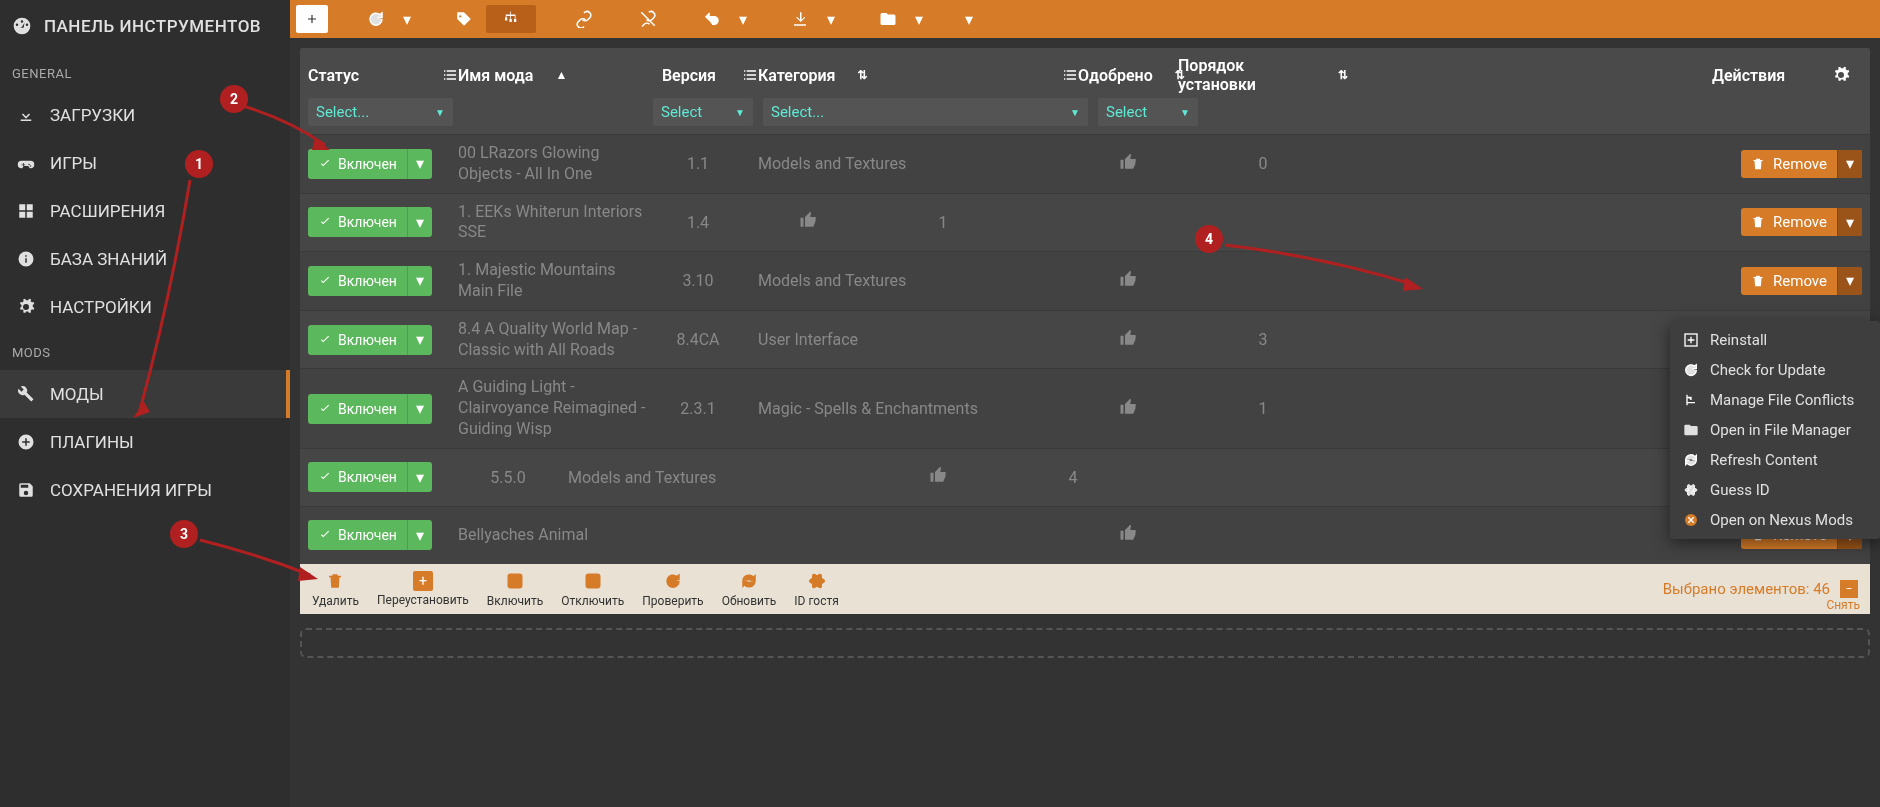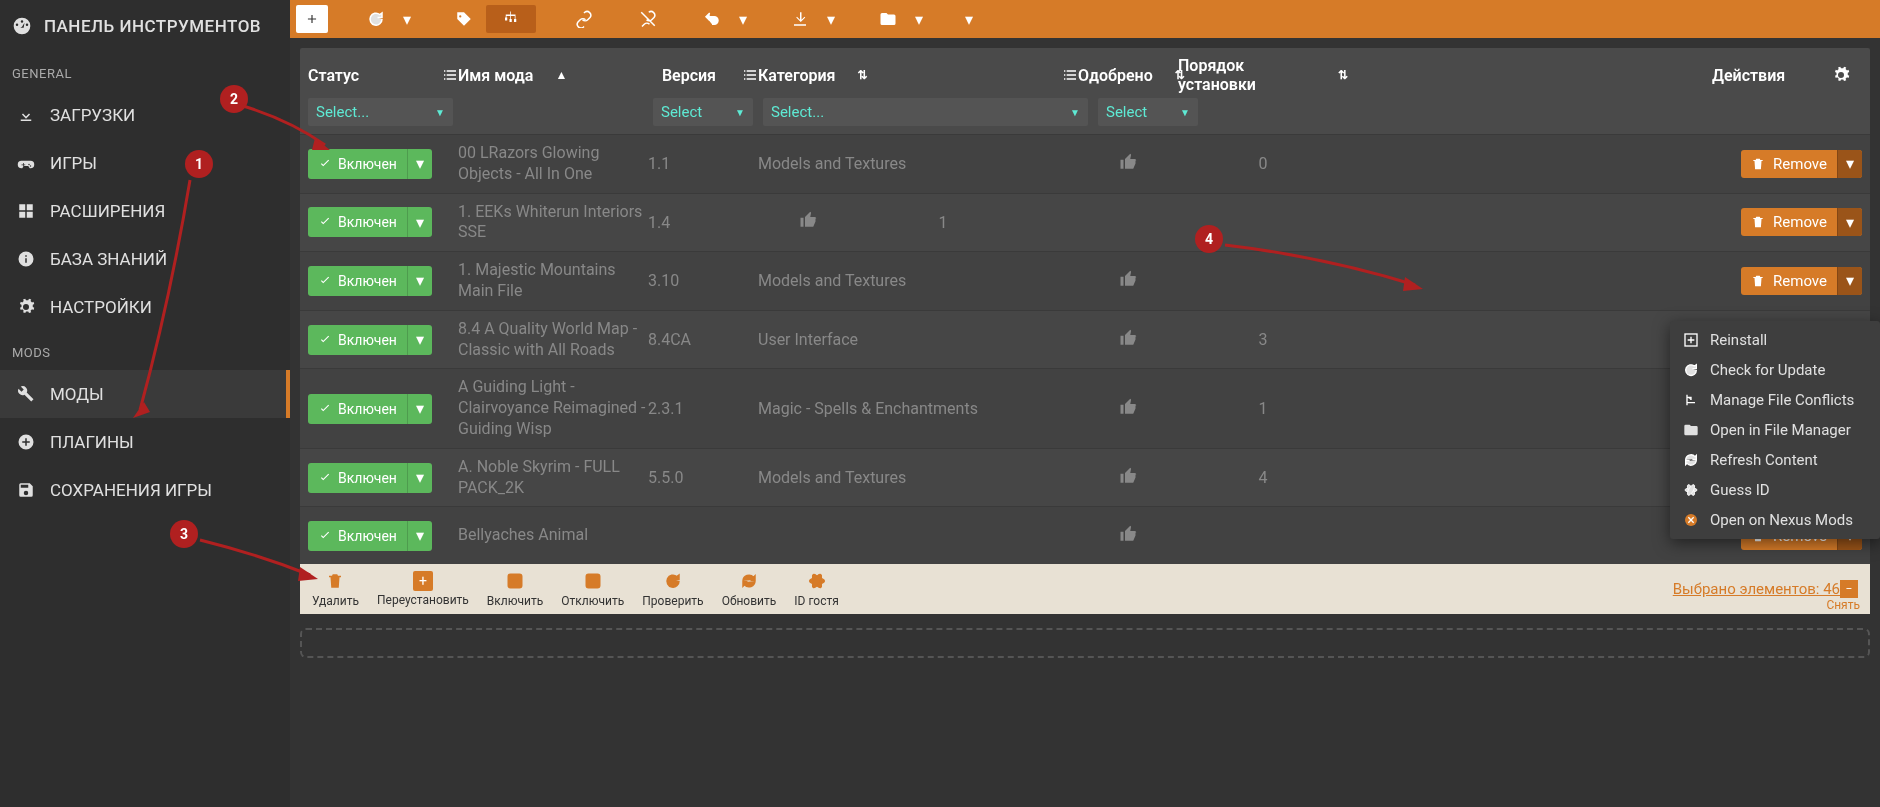--- a/index.html
+++ b/index.html
@@ -39,40 +39,40 @@
 
 .filter-row { display: flex; padding: 0 8px 8px 8px; gap: 0; }
 .fselect { background: #545454; color: #5eead4; border: none; height: 28px; padding: 0 8px; font-size: 15px; display: flex; align-items: center; justify-content: space-between; border-radius: 2px; cursor: pointer; }
 .fcaret { font-size: 10px; margin-left: 6px; }
 
 .tbody { background: #424242; }
 .row { display: flex; align-items: center; padding: 8px; min-height: 58px; border-top: 1px solid #3a3a3a; }
 .row:nth-child(even) { background: #464646; }
 .status-cell { width: 150px; }
 .name-cell { width: 190px; color: #888; font-size: 16px; line-height: 1.3; }
-.version-cell { width: 110px; color: #888; font-size: 16px; text-align: left; padding-right: 10px; }
+.version-cell { width: 110px; color: #888; font-size: 16px; text-align: center; padding-right: 10px; }
 .category-cell { width: 320px; color: #888; font-size: 16px; }
 .endorsed-cell { width: 100px; color: #888; text-align: center; }
 .order-cell { width: 170px; color: #888; text-align: center; font-size: 16px; }
 .actions-cell { margin-left: auto; width: 180px; display: flex; justify-content: flex-end; }
 
 .status-btn { display: inline-flex; align-items: center; background: #5cb85c; color: #fff; border-radius: 3px; overflow: hidden; height: 30px; }
 .status-btn .main-part { padding: 0 10px; display: flex; align-items: center; gap: 6px; font-size: 14px; }
 .status-btn .caret-part { border-left: 1px solid rgba(0,0,0,0.15); padding: 0 8px; height: 100%; display: flex; align-items: center; }
 
 .remove-btn { display: inline-flex; align-items: center; background: #d67b28; color: #fff; border-radius: 3px; overflow: hidden; height: 28px; }
 .remove-btn .main-part { padding: 0 10px; display: flex; align-items: center; gap: 8px; font-size: 15px; }
 .remove-btn .caret-part { border-left: 1px solid rgba(0,0,0,0.15); padding: 0 8px; height: 100%; display: flex; align-items: center; background: #9a5419; }
 .remove-btn.open .caret-part { background: #7a3e0f; }
 
 .footer-bar { background: #e8e1d4; height: 50px; display: flex; align-items: center; padding: 0 12px; gap: 18px; color: #333; font-size: 12px; }
 .footer-item { display: flex; flex-direction: column; align-items: center; gap: 2px; cursor: pointer; }
 .footer-item .ficon { width: 22px; height: 22px; display: inline-flex; align-items: center; justify-content: center; font-size: 18px; color: #d67b28; }
 .footer-item .ficon.boxed { background: #d67b28; color: #fff; border-radius: 2px; width: 20px; height: 20px; font-size: 14px; }
-.footer-right { margin-left: auto; display: flex; align-items: center; color: #d67b28; font-size: 15px; text-decoration: underline; }
+.footer-right { margin-left: auto; display: flex; align-items: center; gap: 10px; color: #d67b28; font-size: 15px; }
 .footer-collapse { width: 18px; height: 18px; background: #d67b28; color: #fff; display: inline-flex; align-items: center; justify-content: center; font-size: 12px; }
 .footer-link { cursor: pointer; }
 
 .dashed-box { margin-top: 14px; border: 2px dashed #555; height: 30px; border-radius: 6px; }
 
 .context-menu { position: absolute; right: 0; top: 321px; width: 210px; background: #3e3e3e; border-radius: 3px; padding: 4px 0; z-index: 100; box-shadow: 0 4px 16px rgba(0,0,0,0.5); }
 .menu-item { display: flex; align-items: center; gap: 10px; padding: 6px 12px; font-size: 15px; cursor: pointer; white-space: nowrap; }
 .menu-icon { width: 18px; display: inline-flex; align-items: center; justify-content: center; }
 
 .arrow { position: absolute; z-index: 50; pointer-events: none; }
@@ -455,21 +455,20 @@
       <div class="status-btn">
         <span class="main-part">
                   <svg width="14" height="14" viewBox="0 0 24 24" fill="#fff">
                     <path d="M9 16l-4-4 1.4-1.4L9 13.2l8.6-8.6L19 6z"></path>
                   </svg>
                   <span>Включен</span>
                 </span>
         <span class="caret-part">▾</span>
       </div>
     </div>
-    <div class="name-cell">A. Noble Skyrim - FULL PACK_2K</div>
     <div class="version-cell">5.5.0</div>
     <div class="category-cell">Models and Textures</div>
     <div class="endorsed-cell"><svg width="18" height="18" viewBox="0 0 24 24" fill="#888">
                 <path d="M2 21h4V9H2v12zM23 10a2 2 0 00-2-2h-6l1-5V2l-1-1-7 7v13h11l3-7v-4z"></path>
               </svg></div>
     <div class="order-cell">4</div>
     <div class="actions-cell">
       <div class="remove-btn">
         <span class="main-part">
                   <svg width="14" height="14" viewBox="0 0 24 24">

